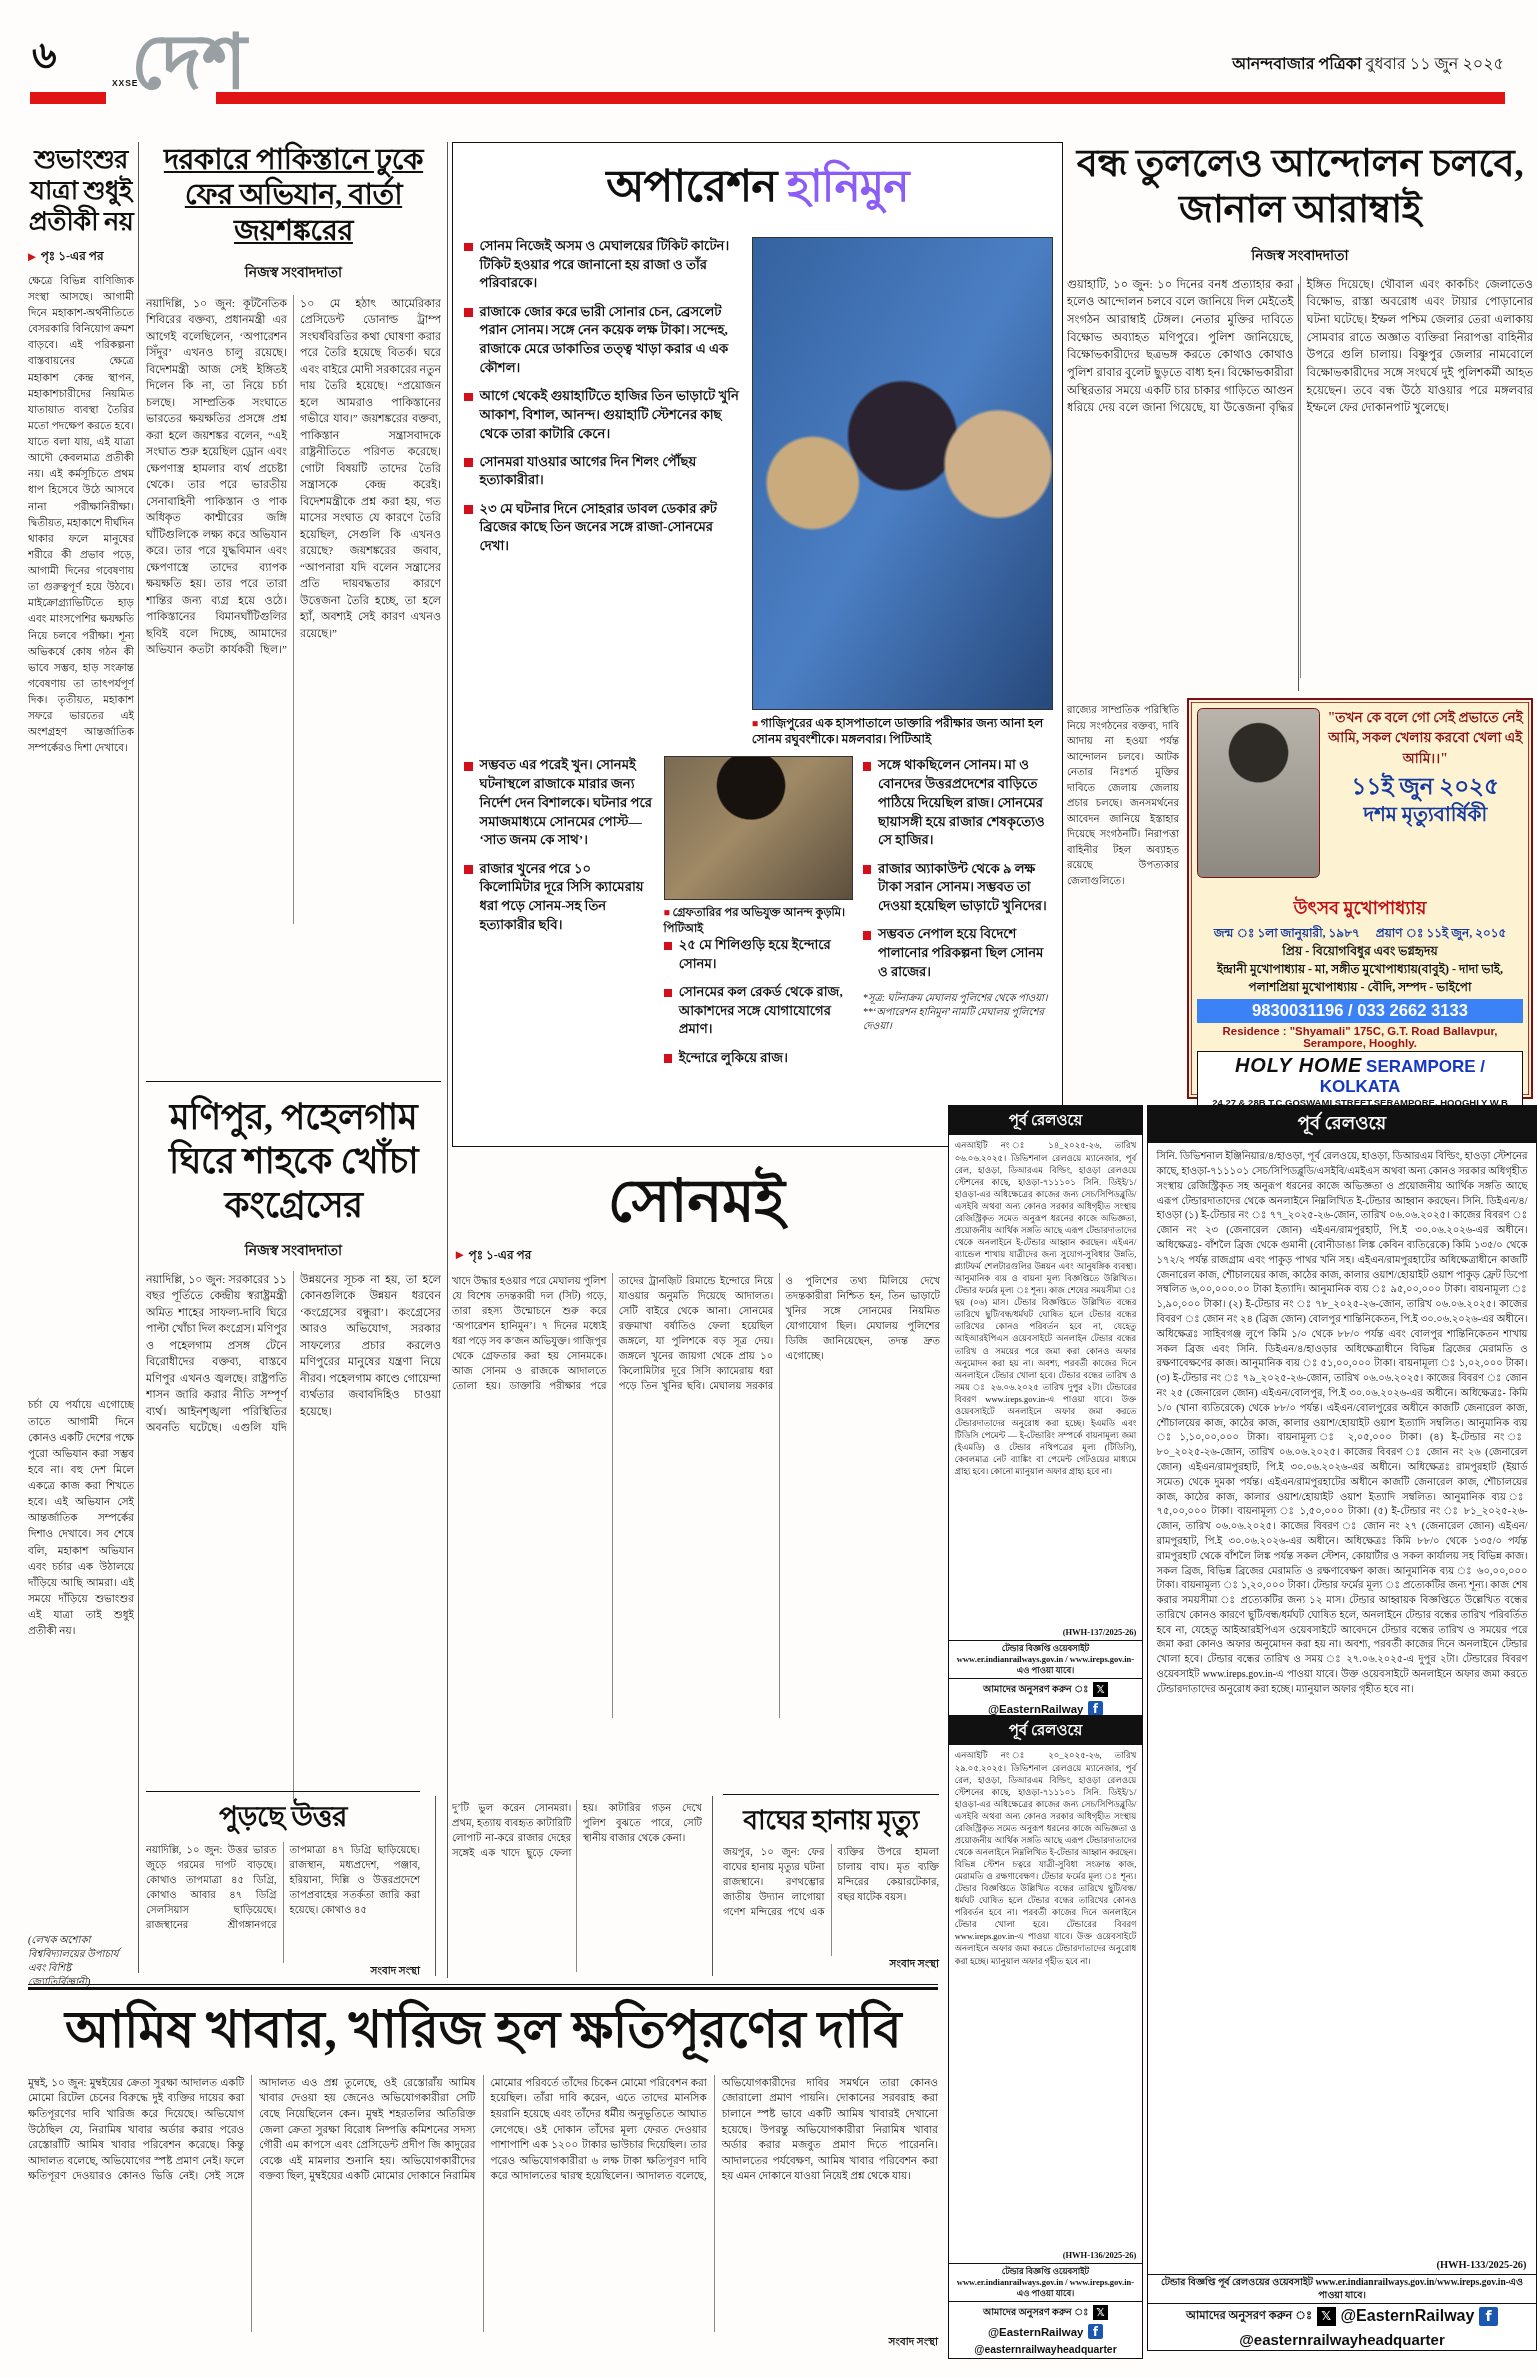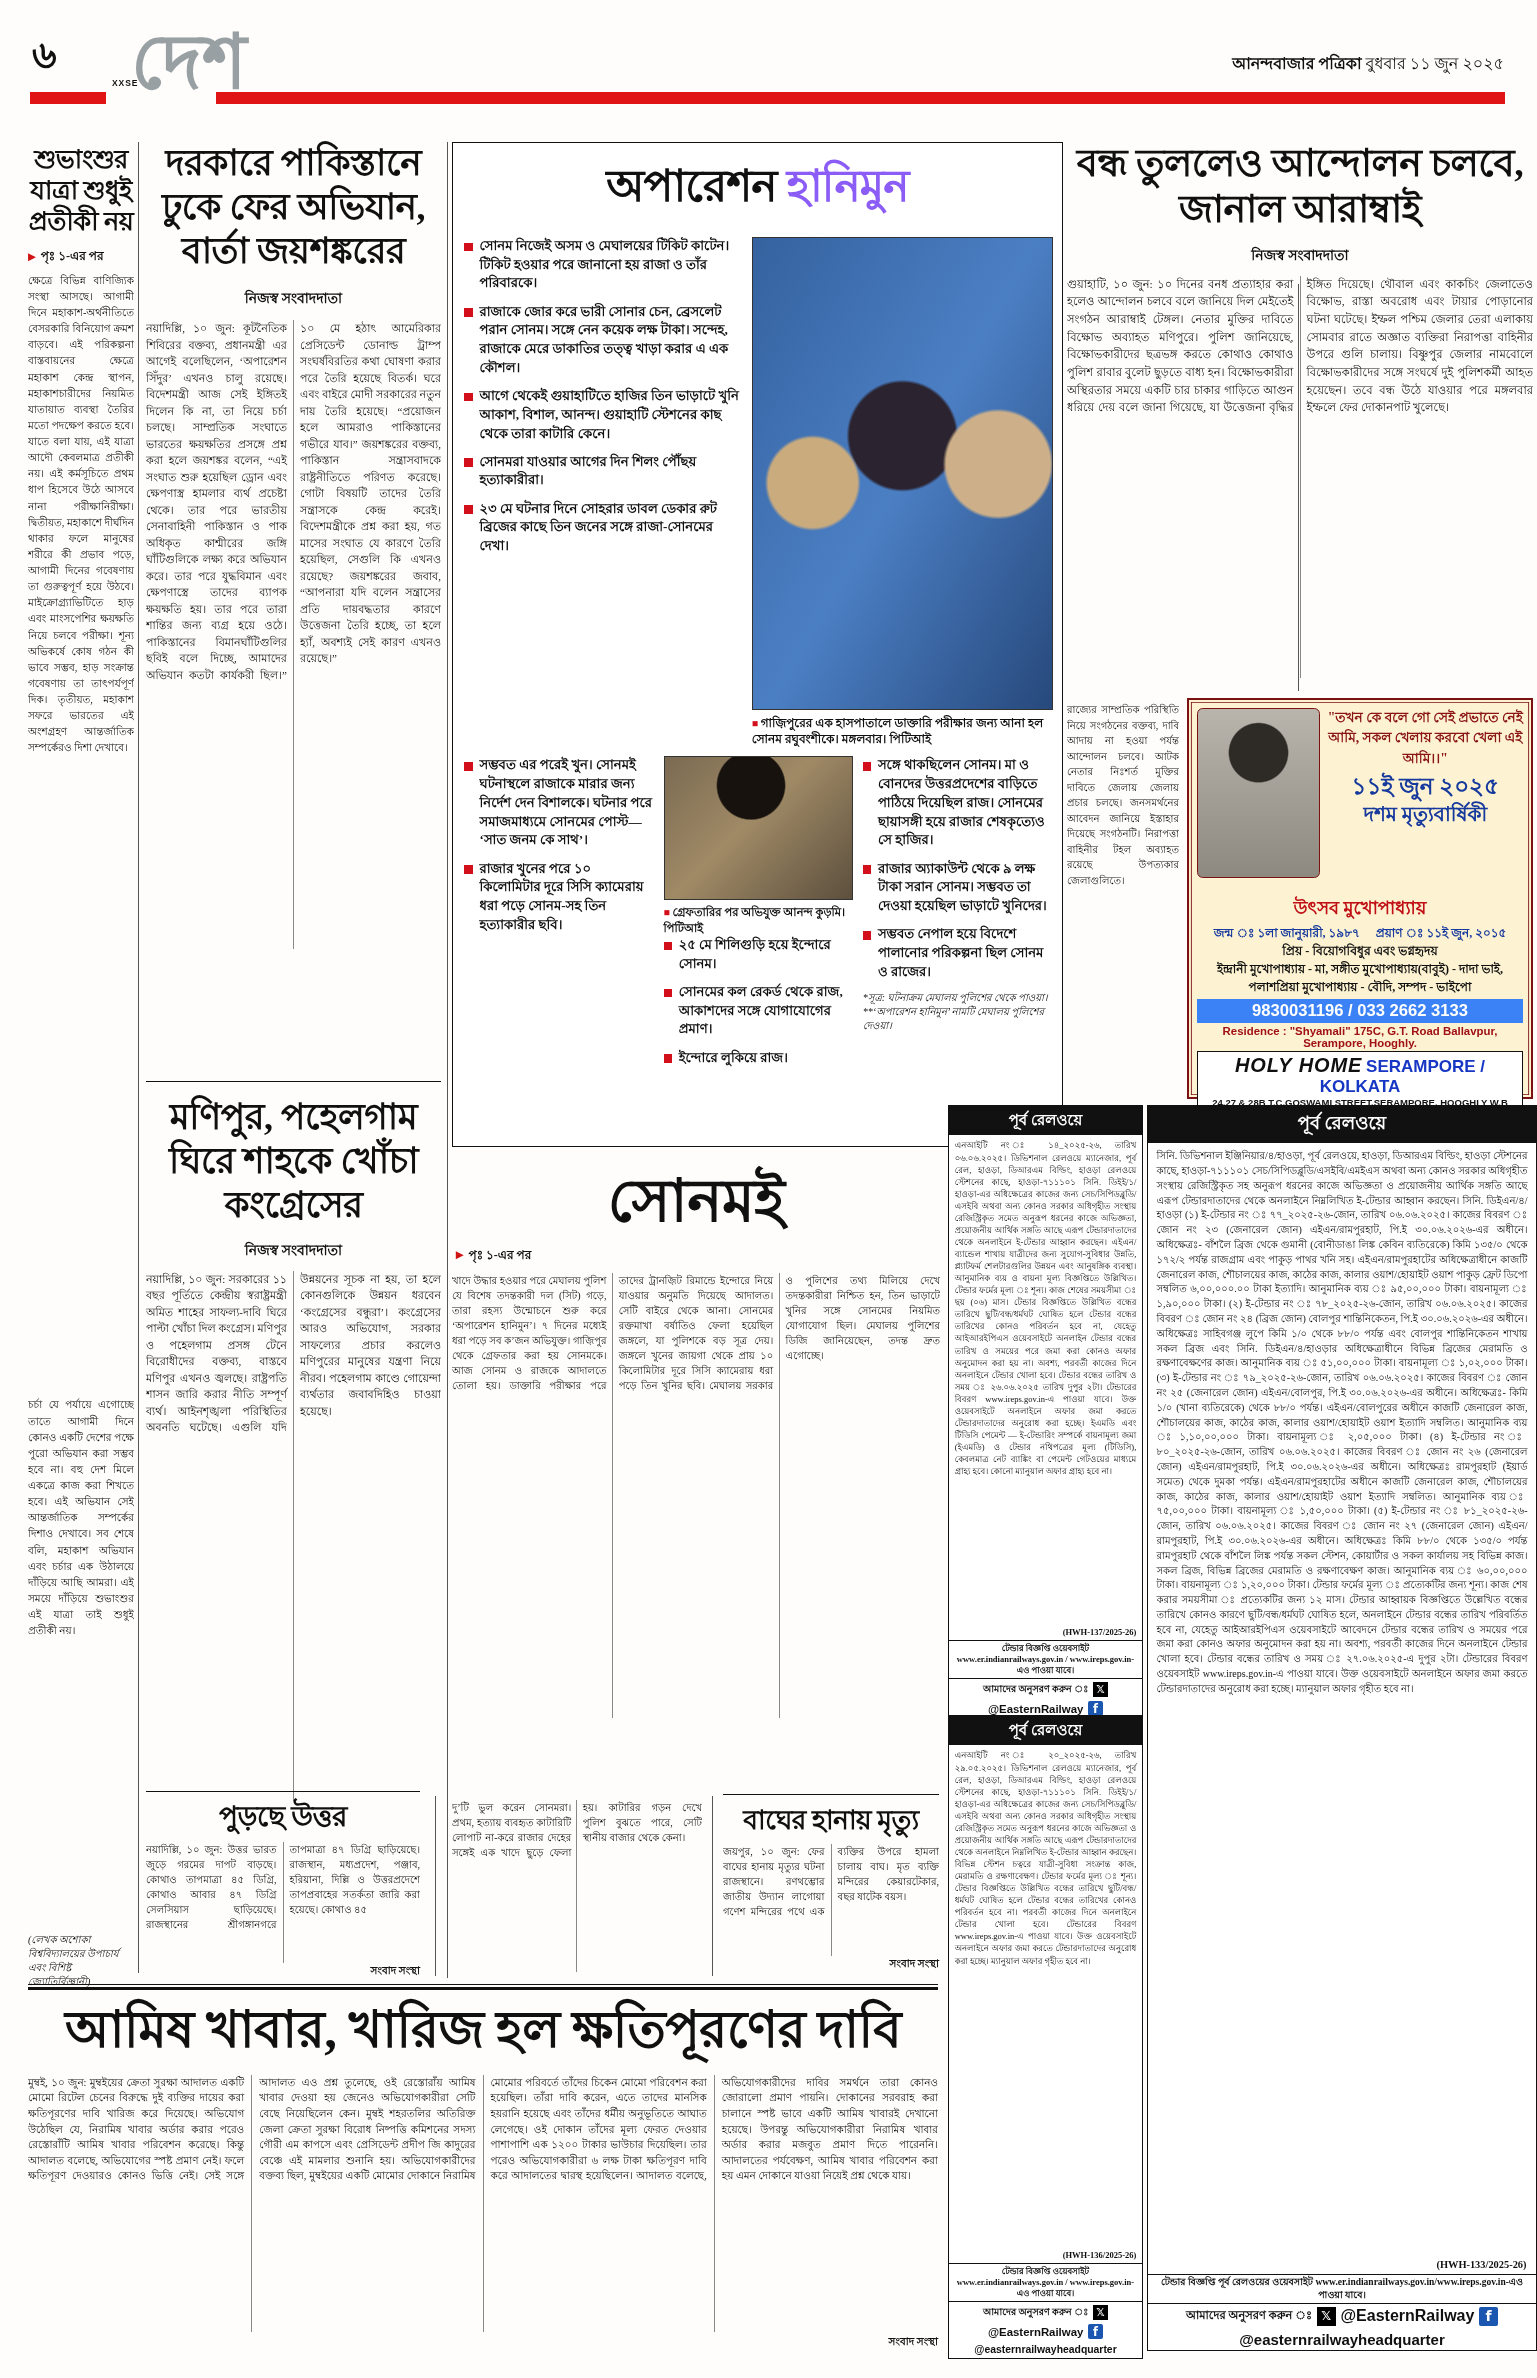--- a/index.html
+++ b/index.html
@@ -111,21 +111,21 @@
     <div class="marker" style="margin:9.5px 0 5.7px 0;">
       <span class="tri">▶</span>
       <span>পৃঃ ১-এর পর</span>
     </div>
     <div class="just hide" style="font-size:10.4px;line-height:1.55;height:1117px;">ক্ষেত্রে বিভিন্ন বাণিজ্যিক সংস্থা আসছে। আগামী দিনে মহাকাশ-অর্থনীতিতে বেসরকারি বিনিয়োগ ক্রমশ বাড়বে। এই পরিকল্পনা বাস্তবায়নের ক্ষেত্রে মহাকাশ কেন্দ্র স্থাপন, মহাকাশচারীদের নিয়মিত যাতায়াত ব্যবস্থা তৈরির মতো পদক্ষেপ করতে হবে। যাতে বলা যায়, এই যাত্রা আদৌ কেবলমাত্র প্রতীকী নয়। এই কর্মসূচিতে প্রথম ধাপ হিসেবে উঠে আসবে নানা পরীক্ষানিরীক্ষা। দ্বিতীয়ত, মহাকাশে দীর্ঘদিন থাকার ফলে মানুষের শরীরে কী প্রভাব পড়ে, আগামী দিনের গবেষণায় তা গুরুত্বপূর্ণ হয়ে উঠবে। মাইক্রোগ্র্যাভিটিতে হাড় এবং মাংসপেশির ক্ষয়ক্ষতি নিয়ে চলবে পরীক্ষা। শূন্য অভিকর্ষে কোষ গঠন কী ভাবে সম্ভব, হাড় সংক্রান্ত গবেষণায় তা তাৎপর্যপূর্ণ দিক। তৃতীয়ত, মহাকাশ সফরে ভারতের এই অংশগ্রহণ আন্তর্জাতিক সম্পর্কেরও দিশা দেখাবে।</div>
     <div class="just hide" style="font-size:10.4px;line-height:1.55;height:530px;margin-top:7.6px;">চর্চা যে পর্যায়ে এগোচ্ছে তাতে আগামী দিনে কোনও একটি দেশের পক্ষে পুরো অভিযান করা সম্ভব হবে না। বহু দেশ মিলে একত্রে কাজ করা শিখতে হবে। এই অভিযান সেই আন্তর্জাতিক সম্পর্কের দিশাও দেখাবে। সব শেষে বলি, মহাকাশ অভিযান এবং চর্চার এক উঠালয়ে দাঁড়িয়ে আছি আমরা। এই সময়ে দাঁড়িয়ে শুভাংশুর এই যাত্রা তাই শুধুই প্রতীকী নয়।</div>
     <div class="ital" style="font-size:10px;line-height:1.4;margin-top:5.7px;">(লেখক অশোকা বিশ্ববিদ্যালয়ের উপাচার্য এবং বিশিষ্ট জ্যোতির্বিজ্ঞানী)</div>
   </div>
 
   <div class="abs" style="left:146px;top:142px;width:295px;">
-    <div class="headline center" style="font-size:36px;">দরকারে পাকিস্তানে ঢুকে ফের অভিযান, বার্তা জয়শঙ্করের</div>
+    <div class="headline center" style="font-size:29px;text-decoration:underline;">দরকারে পাকিস্তানে ঢুকে ফের অভিযান, বার্তা জয়শঙ্করের</div>
     <div class="byline" style="margin:13.2px 0 9.5px 0;">নিজস্ব সংবাদদাতা</div>
     <div class="cols2 just hide body-txt" style="height:629px;">নয়াদিল্লি, ১০ জুন: কূটনৈতিক শিবিরের বক্তব্য, প্রধানমন্ত্রী এর আগেই বলেছিলেন, ‘অপারেশন সিঁদুর’ এখনও চালু রয়েছে। বিদেশমন্ত্রী আজ সেই ইঙ্গিতই দিলেন কি না, তা নিয়ে চর্চা চলছে। সাম্প্রতিক সংঘাতে ভারতের ক্ষয়ক্ষতির প্রসঙ্গে প্রশ্ন করা হলে জয়শঙ্কর বলেন, “এই সংঘাত শুরু হয়েছিল ড্রোন এবং ক্ষেপণাস্ত্র হামলার ব্যর্থ প্রচেষ্টা থেকে। তার পরে ভারতীয় সেনাবাহিনী পাকিস্তান ও পাক অধিকৃত কাশ্মীরের জঙ্গি ঘাঁটিগুলিকে লক্ষ্য করে অভিযান করে। তার পরে যুদ্ধবিমান এবং ক্ষেপণাস্ত্রে তাদের ব্যাপক ক্ষয়ক্ষতি হয়। তার পরে তারা শান্তির জন্য ব্যগ্র হয়ে ওঠে। পাকিস্তানের বিমানঘাঁটিগুলির ছবিই বলে দিচ্ছে, আমাদের অভিযান কতটা কার্যকরী ছিল।” ১০ মে হঠাৎ আমেরিকার প্রেসিডেন্ট ডোনাল্ড ট্রাম্প সংঘর্ষবিরতির কথা ঘোষণা করার পরে তৈরি হয়েছে বিতর্ক। ঘরে এবং বাইরে মোদী সরকারের নতুন দায় তৈরি হয়েছে। “প্রয়োজন হলে আমরাও পাকিস্তানের গভীরে যাব।” জয়শঙ্করের বক্তব্য, পাকিস্তান সন্ত্রাসবাদকে রাষ্ট্রনীতিতে পরিণত করেছে। গোটা বিষয়টি তাদের তৈরি সন্ত্রাসকে কেন্দ্র করেই। বিদেশমন্ত্রীকে প্রশ্ন করা হয়, গত মাসের সংঘাত যে কারণে তৈরি হয়েছিল, সেগুলি কি এখনও রয়েছে? জয়শঙ্করের জবাব, “আপনারা যদি বলেন সন্ত্রাসের প্রতি দায়বদ্ধতার কারণে উত্তেজনা তৈরি হচ্ছে, তা হলে হ্যাঁ, অবশ্যই সেই কারণ এখনও রয়েছে।”</div>
   </div>
   <div class="hrule" style="left:146px;top:1081px;width:295px;"></div>
   <div class="abs" style="left:146px;top:1096px;width:295px;">
     <div class="headline center" style="font-size:36px;">মণিপুর, পহেলগাম ঘিরে শাহকে খোঁচা কংগ্রেসের</div>
     <div class="byline" style="margin:11.4px 0 7.6px 0;">নিজস্ব সংবাদদাতা</div>
     <div class="cols2 just hide body-txt" style="height:530px;">নয়াদিল্লি, ১০ জুন: সরকারের ১১ বছর পূর্তিতে কেন্দ্রীয় স্বরাষ্ট্রমন্ত্রী অমিত শাহের সাফল্য-দাবি ঘিরে পাল্টা খোঁচা দিল কংগ্রেস। মণিপুর ও পহেলগাম প্রসঙ্গ টেনে বিরোধীদের বক্তব্য, বাস্তবে মণিপুর এখনও জ্বলছে। রাষ্ট্রপতি শাসন জারি করার নীতি সম্পূর্ণ ব্যর্থ। আইনশৃঙ্খলা পরিস্থিতির অবনতি ঘটেছে। এগুলি যদি উন্নয়নের সূচক না হয়, তা হলে কোনগুলিকে উন্নয়ন ধরবেন ‘কংগ্রেসের বন্ধুরা’। কংগ্রেসের আরও অভিযোগ, সরকার সাফল্যের প্রচার করলেও মণিপুরের মানুষের যন্ত্রণা নিয়ে নীরব। পহেলগাম কাণ্ডে গোয়েন্দা ব্যর্থতার জবাবদিহিও চাওয়া হয়েছে।</div>
   </div>
 

